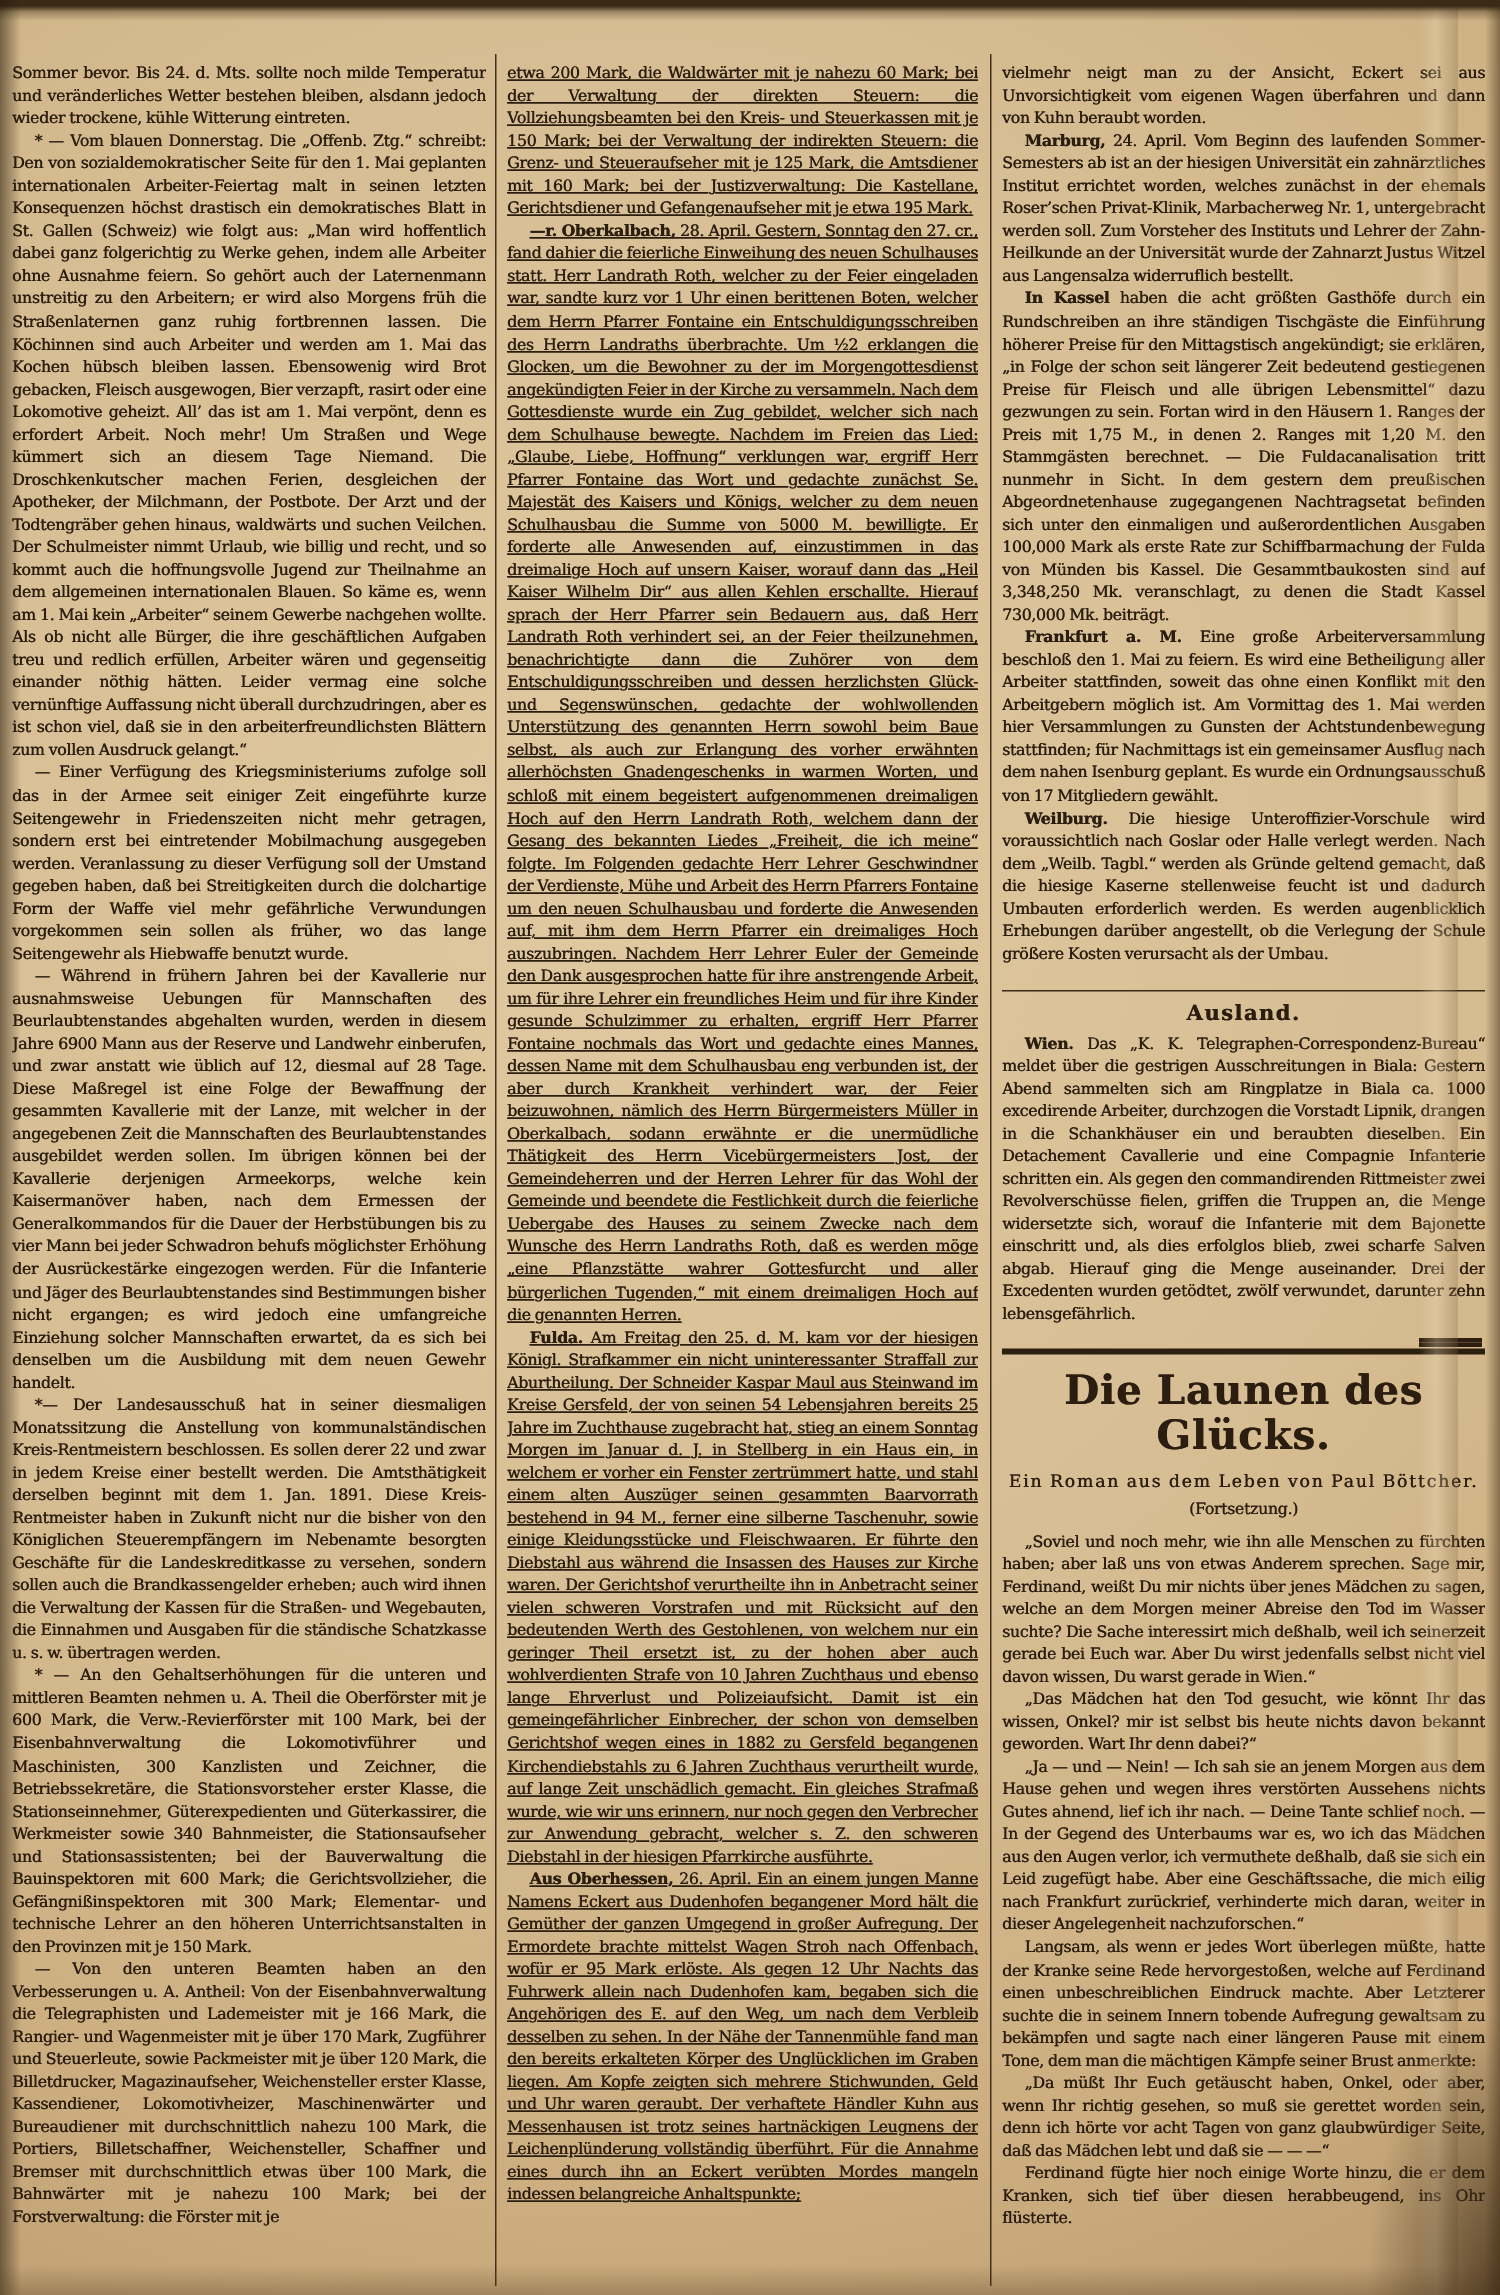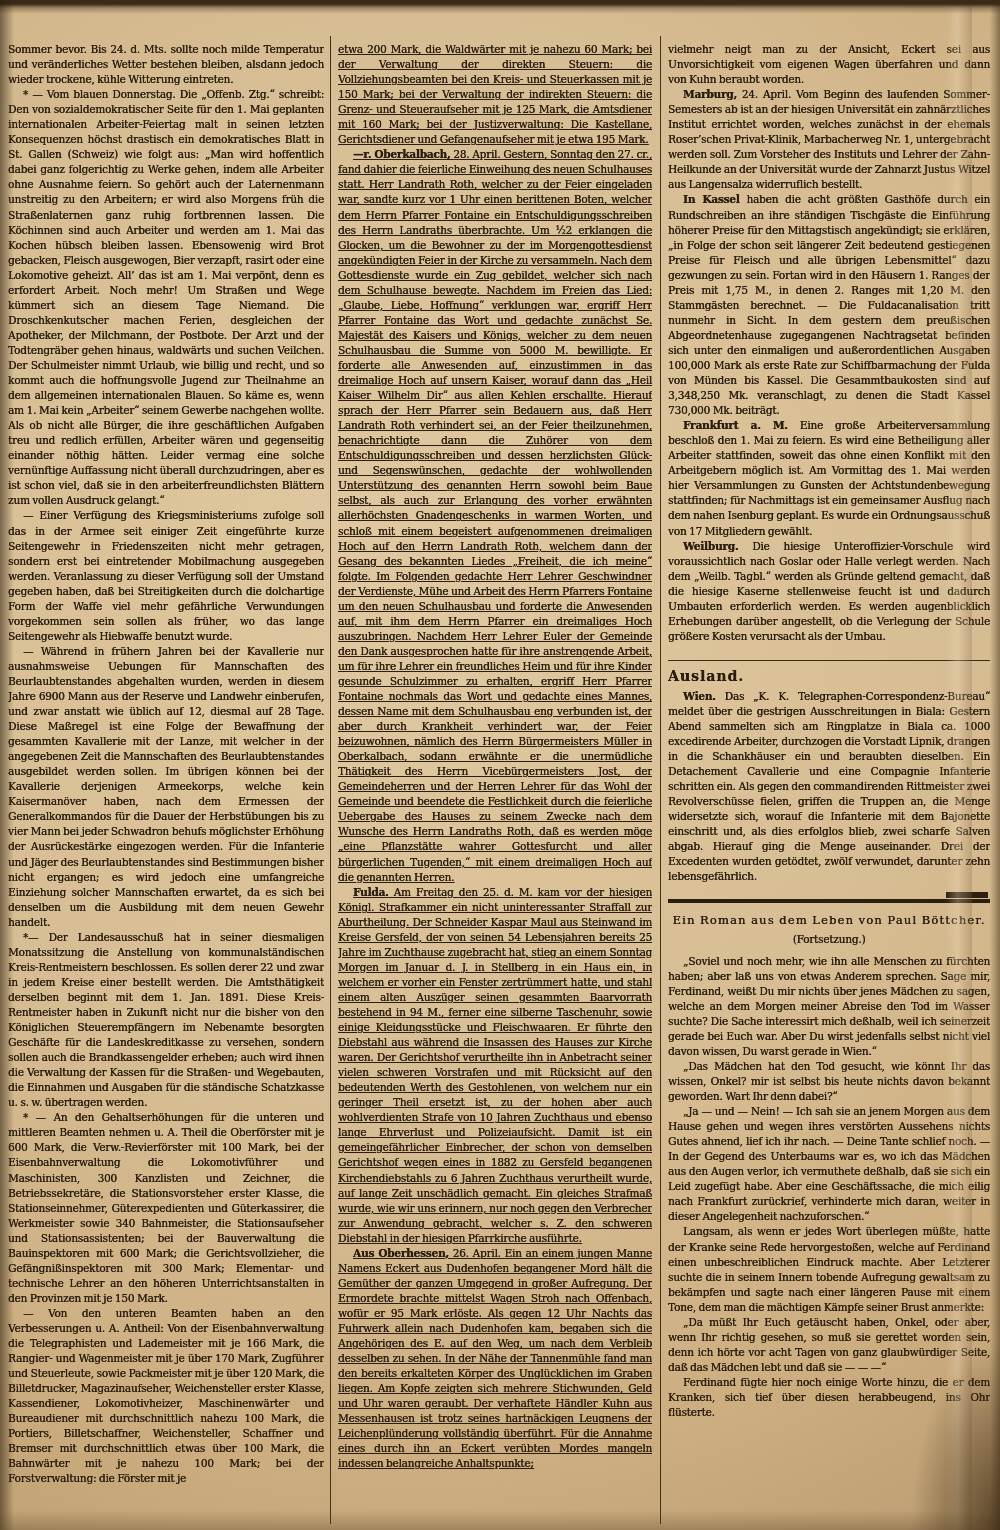--- a/index.html
+++ b/index.html
@@ -37,21 +37,21 @@
   .col-3 { left: 668px; width: 322px; }
   .col-rule { position: absolute; top: 36px; height: 1488px; width: 1px; background: #43301b; }
   .rule-a { left: 330px; }
   .rule-b { left: 660px; }
 
   .para { margin: 0; text-indent: 15px; }
   .para.flush { text-indent: 0; }
   .lead { font-weight: bold; }
 
   .section-divider { border: 0; border-top: 1px solid #3a2a16; margin: 16px 0 8px; }
-  .ausland-heading { margin: 0 0 5px; text-indent: 0;
+  .ausland-heading { margin: 0 0 5px; text-align: center; text-indent: 0;
     font-size: 14px; font-weight: bold; letter-spacing: 1px; }
 
   .thick-divider { position: relative; height: 4px; background: #2c1f10; margin: 14px 0 10px; }
   .thick-divider::after { content: ""; position: absolute; right: 2px; top: -4px; width: 42px; height: 3px;
     background: #2c1f10; box-shadow: 0 -3px 0 #2c1f10; }
 
   .feuilleton-title { margin: 0 0 7px; text-align: center; text-indent: 0;
     font-size: 27px; line-height: 30px; font-weight: bold; letter-spacing: 0.5px; }
   .feuilleton-byline { text-align: center; text-indent: 0; font-size: 11.5px;
     letter-spacing: 1.2px; margin: 0 0 4px; }
@@ -100,20 +100,21 @@
       </div>
 
     <hr class="section-divider">
     <h3 class="ausland-heading">Ausland.</h3>
     <div>
 
     <p class="para"><span class="lead">Wien.</span> <span class="body-text">Das „K. K. Telegraphen-Correspondenz-Bureau“ meldet über die gestrigen Ausschreitungen in Biala: Gestern Abend sammelten sich am Ringplatze in Biala ca. 1000 excedirende Arbeiter, durchzogen die Vorstadt Lipnik, drangen in die Schankhäuser ein und beraubten dieselben. Ein Detachement Cavallerie und eine Compagnie Infanterie schritten ein. Als gegen den commandirenden Rittmeister zwei Revolverschüsse fielen, griffen die Truppen an, die Menge widersetzte sich, worauf die Infanterie mit dem Bajonette einschritt und, als dies erfolglos blieb, zwei scharfe Salven abgab. Hierauf ging die Menge auseinander. Drei der Excedenten wurden getödtet, zwölf verwundet, darunter zehn lebensgefährlich.</span></p>
       </div>
 
     <div class="thick-divider"></div>
+    <h1 class="feuilleton-title">Die Launen des Glücks.</h1>
     <div class="feuilleton-byline">Ein Roman aus dem Leben von Paul Böttcher.</div>
     <div class="feuilleton-note">(Fortsetzung.)</div>
     <div>
 
     <p class="para"><span class="lead"></span> <span class="body-text">„Soviel und noch mehr, wie ihn alle Menschen zu fürchten haben; aber laß uns von etwas Anderem sprechen. Sage mir, Ferdinand, weißt Du mir nichts über jenes Mädchen zu sagen, welche an dem Morgen meiner Abreise den Tod im Wasser suchte? Die Sache interessirt mich deßhalb, weil ich seinerzeit gerade bei Euch war. Aber Du wirst jedenfalls selbst nicht viel davon wissen, Du warst gerade in Wien.“</span></p>
         <p class="para"><span class="lead"></span> <span class="body-text">„Das Mädchen hat den Tod gesucht, wie könnt Ihr das wissen, Onkel? mir ist selbst bis heute nichts davon bekannt geworden. Wart Ihr denn dabei?“</span></p>
         <p class="para"><span class="lead"></span> <span class="body-text">„Ja — und — Nein! — Ich sah sie an jenem Morgen aus dem Hause gehen und wegen ihres verstörten Aussehens nichts Gutes ahnend, lief ich ihr nach. — Deine Tante schlief noch. — In der Gegend des Unterbaums war es, wo ich das Mädchen aus den Augen verlor, ich vermuthete deßhalb, daß sie sich ein Leid zugefügt habe. Aber eine Geschäftssache, die mich eilig nach Frankfurt zurückrief, verhinderte mich daran, weiter in dieser Angelegenheit nachzuforschen.“</span></p>
         <p class="para"><span class="lead"></span> <span class="body-text">Langsam, als wenn er jedes Wort überlegen müßte, hatte der Kranke seine Rede hervorgestoßen, welche auf Ferdinand einen unbeschreiblichen Eindruck machte. Aber Letzterer suchte die in seinem Innern tobende Aufregung gewaltsam zu bekämpfen und sagte nach einer längeren Pause mit einem Tone, dem man die mächtigen Kämpfe seiner Brust anmerkte:</span></p>
         <p class="para"><span class="lead"></span> <span class="body-text">„Da müßt Ihr Euch getäuscht haben, Onkel, oder aber, wenn Ihr richtig gesehen, so muß sie gerettet worden sein, denn ich hörte vor acht Tagen von ganz glaubwürdiger Seite, daß das Mädchen lebt und daß sie — — —“</span></p>
         <p class="para"><span class="lead"></span> <span class="body-text">Ferdinand fügte hier noch einige Worte hinzu, die er dem Kranken, sich tief über diesen herabbeugend, ins Ohr flüsterte.</span></p>

